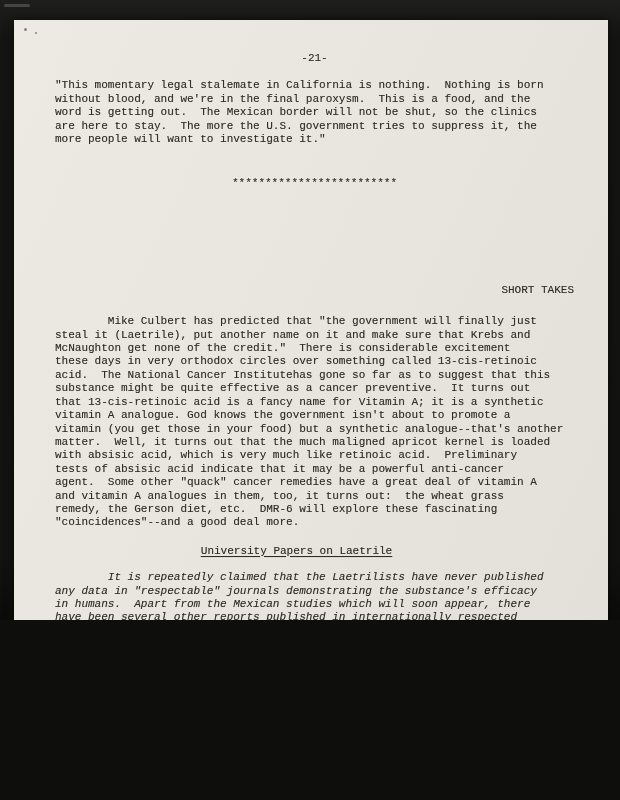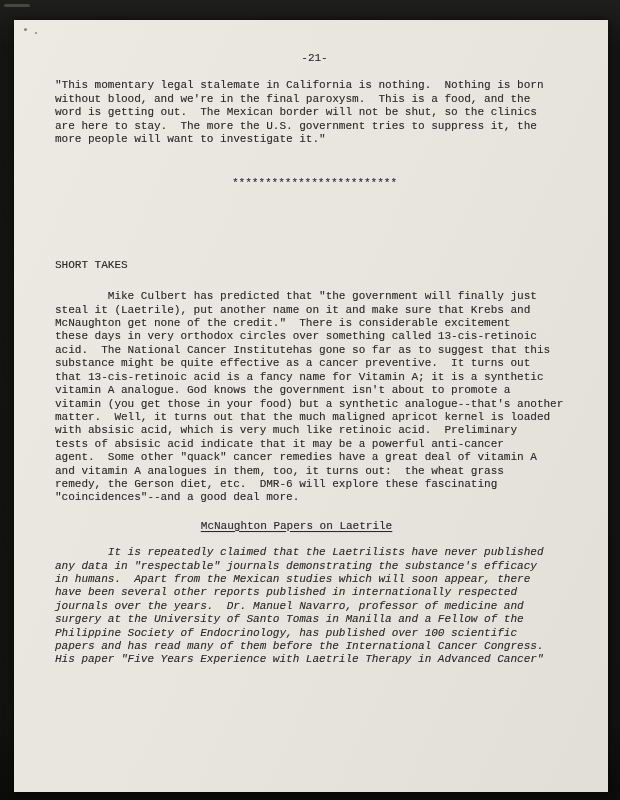--- a/index.html
+++ b/index.html
@@ -1,19 +1,19 @@
 <!DOCTYPE html>
 <html style="--paper: #e8e5df; --ink: #2c2b25; --background: #141412;"><head>
 <meta charset="utf-8">
 <style>
   html, body { margin: 0; padding: 0; background: #0e0e0c; }
   .scan {
     position: relative;
     width: 620px;
-    height: 800px;
+    height: 620px;
     overflow: hidden;
     background: linear-gradient(180deg, #1e1e1c 0%, #141412 6%, #121210 90%, #0b0b09 100%);
     font-family: "Liberation Mono", "DejaVu Sans Mono", monospace;
   }
   .paper {
     position: absolute;
     left: 14px;
     top: 20px;
     width: 594px;
     height: 772px;
@@ -25,21 +25,21 @@
     line-height: 13.4px;
     box-shadow: 0 0 8px rgba(0,0,0,0.65);
     text-shadow: 0.2px 0.2px 0 rgba(44,43,37,0.35);
   }
   .para {
     margin: 0;
     white-space: pre-wrap;
   }
   .page-number { text-align: center; margin-bottom: 14px; }
   .separator { text-align: center; margin-top: 31px; }
-  .section-title { text-align: left; margin-top: 68px; }
+  .section-title { text-align: right; margin-top: 93px; }
   .article-heading {
     text-align: center;
     text-decoration: underline;
     text-underline-offset: 2px;
   }
   .heading-1 { margin-top: 69px; transform: translateX(-30px); }
   .body-1 { margin-top: 18px; }
   .heading-2 { margin-top: 15px; transform: translateX(-18px); }
   .body-2 { margin-top: 13px; font-style: italic; }
   .speck {
@@ -92,21 +92,21 @@
 matter.  Well, it turns out that the much maligned apricot kernel is loaded
 with absisic acid, which is very much like retinoic acid.  Preliminary
 tests of absisic acid indicate that it may be a powerful anti-cancer
 agent.  Some other "quack" cancer remedies have a great deal of vitamin A
 and vitamin A analogues in them, too, it turns out:  the wheat grass
 remedy, the Gerson diet, etc.  DMR-6 will explore these fascinating
 "coincidences"--and a good deal more.</p>
     </div>
 
     <div class="article">
-      <div class="article-heading heading-2">McNaughton Papers on Laetrile</div>
+      <div class="article-heading heading-2">University Papers on Laetrile</div>
       <p class="para body-2">        It is repeatedly claimed that the Laetrilists have never published
 any data in "respectable" journals demonstrating the substance's efficacy
 in humans.  Apart from the Mexican studies which will soon appear, there
 have been several other reports published in internationally respected
 journals over the years.  Dr. Manuel Navarro, professor of medicine and
 surgery at the University of Santo Tomas in Manilla and a Fellow of the
 Philippine Society of Endocrinology, has published over 100 scientific
 papers and has read many of them before the International Cancer Congress.
 His paper "Five Years Experience with Laetrile Therapy in Advanced Cancer"</p>
     </div>

